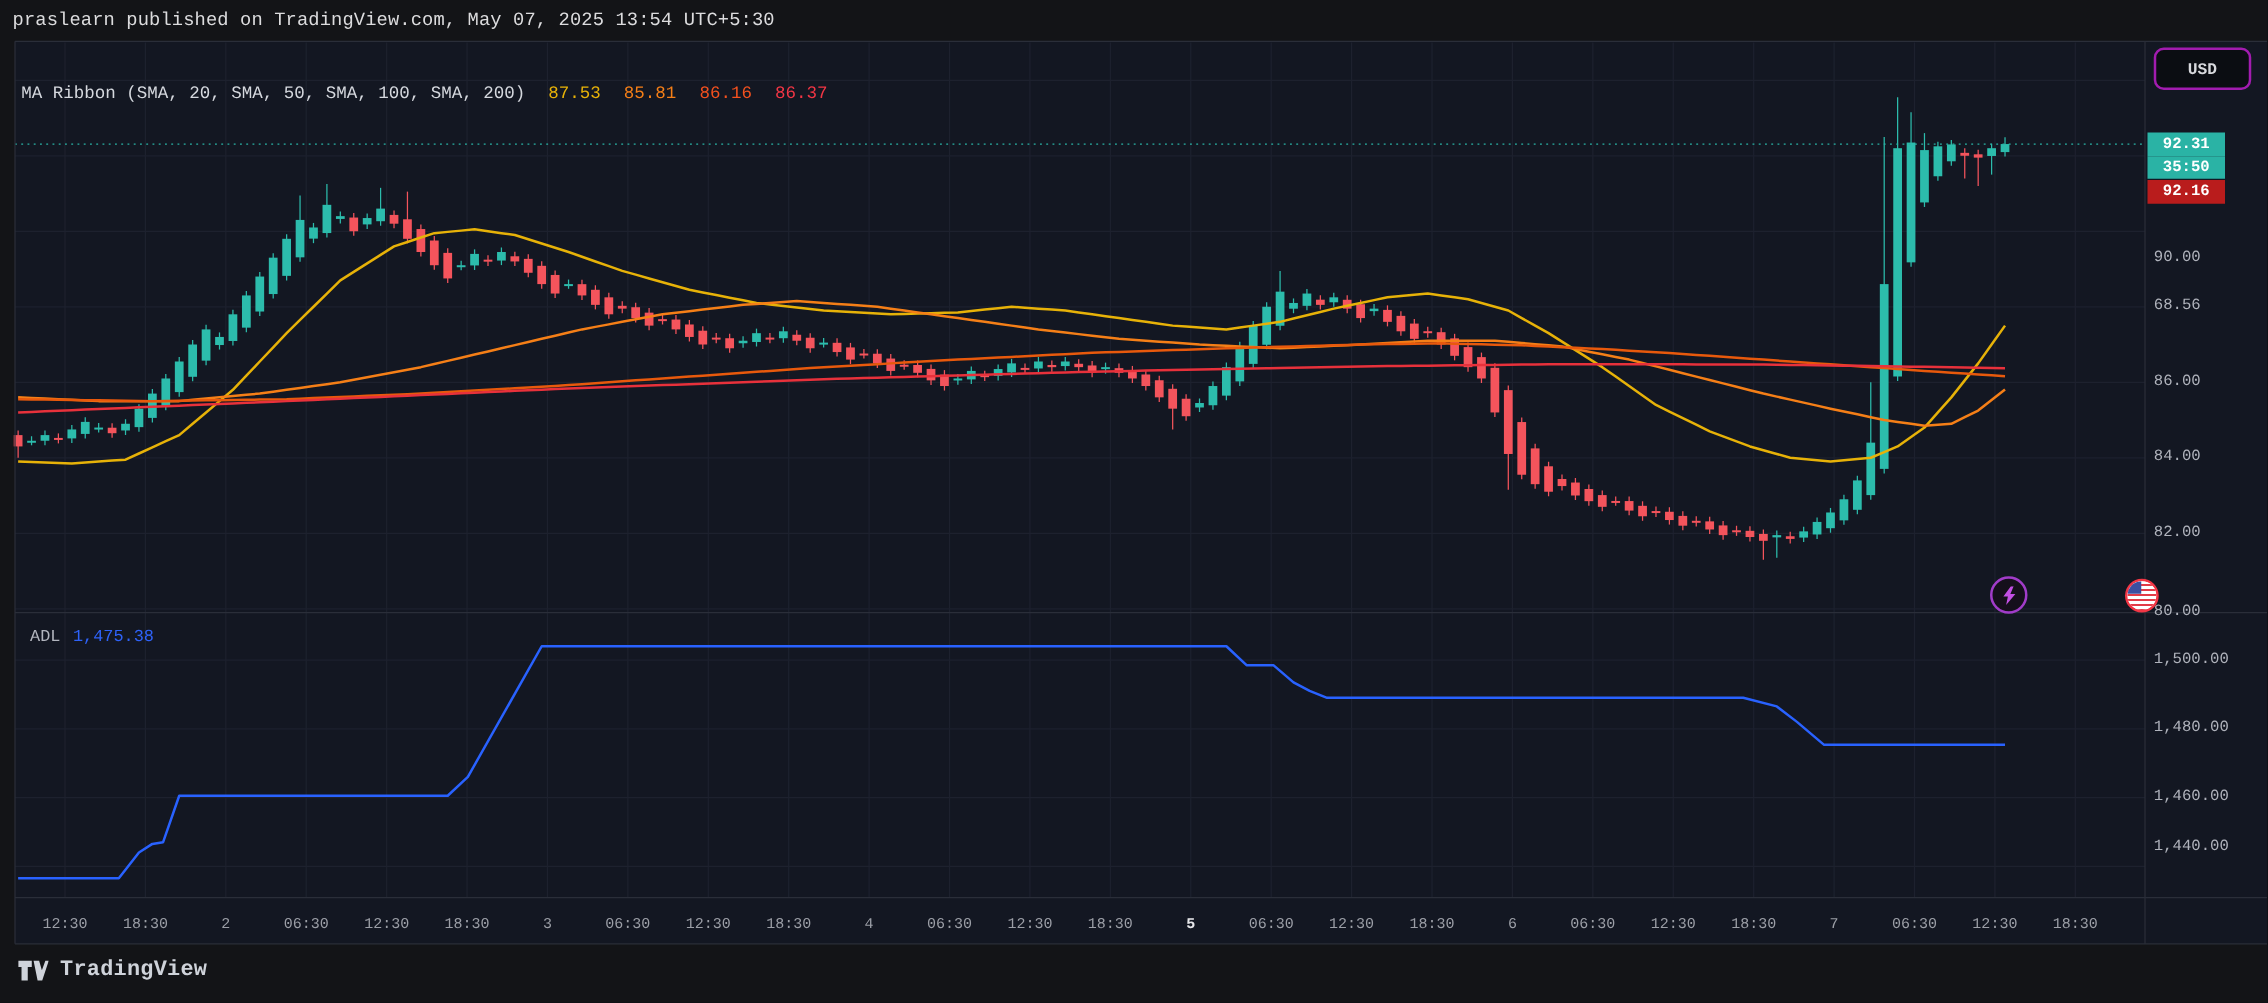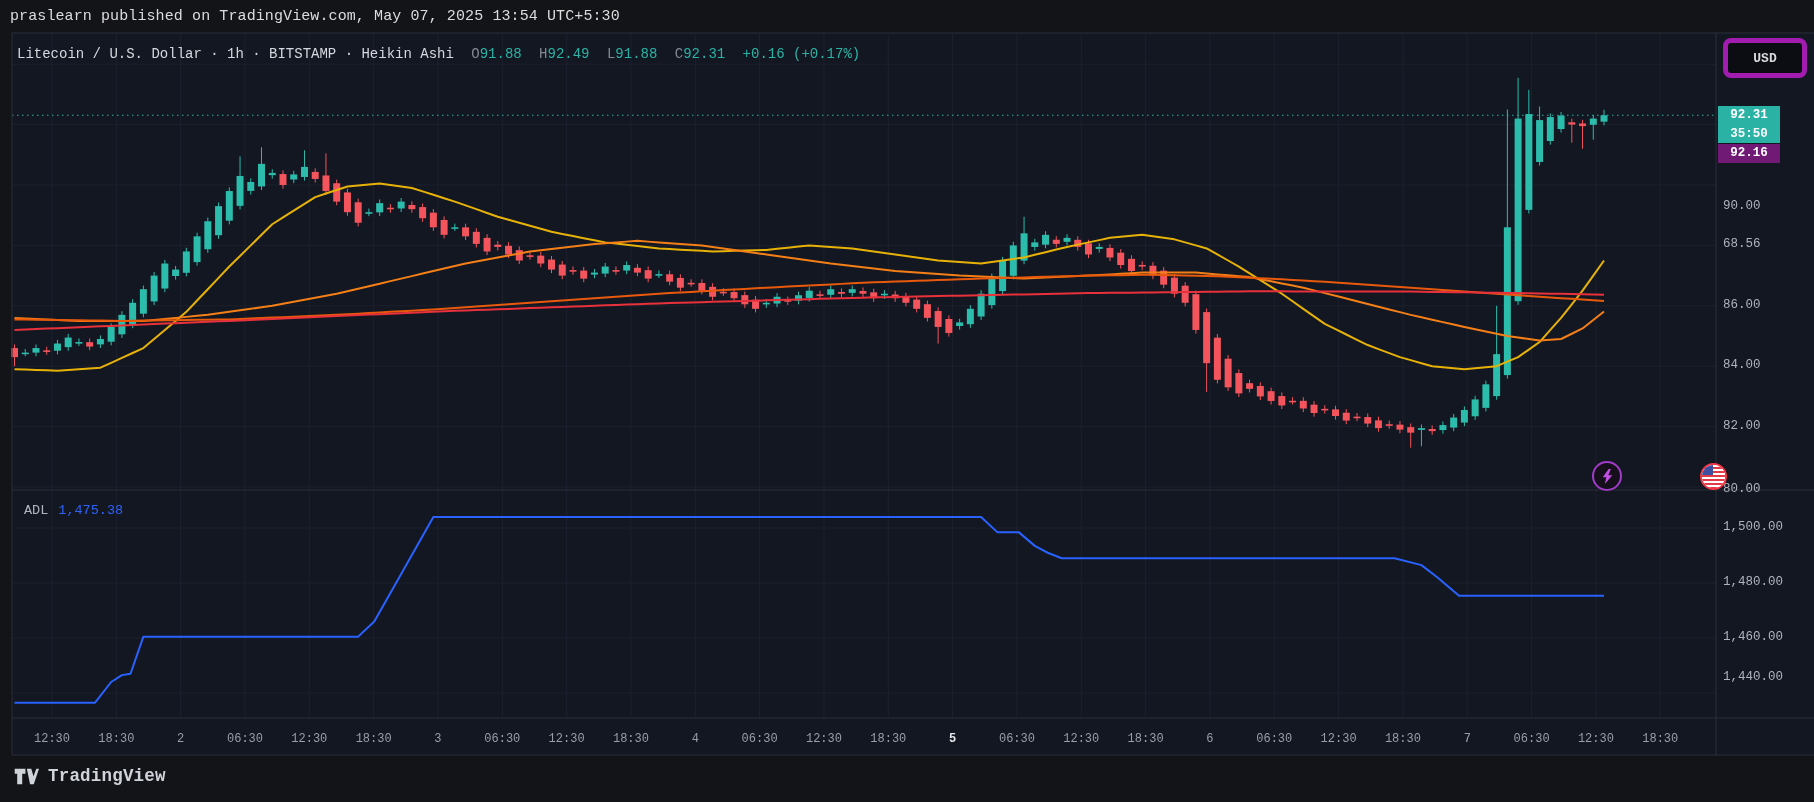--- a/index.html
+++ b/index.html
@@ -7,21 +7,21 @@
         font-family:Liberation Mono, monospace;text-align:center;-webkit-font-smoothing:antialiased;}
   #chart-bg{position:absolute;left:12px;top:33px;width:1802px;height:722px;background:#131722;}
   #chart-svg{position:absolute;left:0;top:0;}
   .hdr{position:absolute;left:10px;top:8px;font-size:15px;color:#dcdcde;letter-spacing:.1px;}
   .legend{position:absolute;left:17px;top:46px;font-size:14px;color:#d5d8de;white-space:nowrap;}
   .legend .dim{color:#868993;margin-left:9px;}
   .legend .tealv{color:#2ab3a5;}
   .legend2{position:absolute;left:17px;top:67px;font-size:14px;color:#d5d8de;white-space:nowrap;}
   .ma-val{margin-left:10px;font-weight:400;}
   .usd-btn{position:absolute;left:1723px;top:38px;width:74px;height:30px;background:#0b0d12;
-           border:5px solid #a21caf;border-radius:8px;color:#d8d9dd;font-size:13px;font-weight:600;
+           border:2px solid #a21caf;border-radius:8px;color:#d8d9dd;font-size:13px;font-weight:600;
            display:flex;align-items:center;justify-content:center;}
   .badge{position:absolute;left:1718px;width:62px;color:#fff;font-size:12.5px;font-weight:600;
          display:flex;align-items:center;justify-content:center;}
   .px-label{position:absolute;left:1723px;font-size:12.5px;color:#b0b3bc;}
   .time-label{position:absolute;font-size:12px;color:#9b9ea6;transform:translateX(-50%);top:732px;}
   .time-label.bold{font-weight:700;color:#e6e7ea;}
   .adl-legend{position:absolute;left:24px;top:503px;font-size:13.5px;color:#b2b5be;}
   .adl-legend b{color:#2e62f8;font-weight:400;margin-left:10px;}
   .icon-circle{position:absolute;border-radius:50%;display:flex;align-items:center;justify-content:center;}
   #lightning{left:1592px;top:461px;width:26px;height:26px;background:#150f1b;border:2px solid #a13cc9;}
@@ -394,39 +394,38 @@
       <g>
         <line x1="12" y1="33" x2="1814" y2="33" stroke="#2a2e39" stroke-width="1"></line>
         <line x1="12" y1="33" x2="12" y2="755" stroke="#2a2e39" stroke-width="1"></line>
         <line x1="12" y1="490" x2="1814" y2="490" stroke="#2a2e39" stroke-width="1"></line>
         <line x1="12" y1="718" x2="1814" y2="718" stroke="#2a2e39" stroke-width="1"></line>
         <line x1="1716" y1="33" x2="1716" y2="755" stroke="#2a2e39" stroke-width="1"></line>
         <line x1="12" y1="755" x2="1814" y2="755" stroke="#2a2e39" stroke-width="1"></line>
       </g>
     </svg>
 
-  <div class="legend">
-    <span>Litecoin / U.S. Dollar · 1h · BITSTAMP · Heikin Ashi</span>
-    <span class="dim">O</span><span class="tealv">91.88</span>
-    <span class="dim">H</span><span class="tealv">92.49</span>
-    <span class="dim">L</span><span class="tealv">91.88</span>
-    <span class="dim">C</span><span class="tealv">92.31</span>
-    <span class="tealv" style="margin-left:9px">+0.16 (+0.17%)</span>
+
+  <div class="legend2">
+    <span>MA Ribbon (SMA, 20, SMA, 50, SMA, 100, SMA, 200)</span>
+    <span class="ma-val" style="color: rgb(231, 178, 8);">87.53</span>
+    <span class="ma-val" style="color: rgb(245, 127, 23);">85.81</span>
+    <span class="ma-val" style="color: rgb(244, 81, 30);">86.16</span>
+    <span class="ma-val" style="color: rgb(242, 54, 69);">86.37</span>
   </div>
-
 
   <div class="adl-legend">
     <span>ADL</span><b>1,475.38</b>
   </div>
 
   <div class="usd-btn">USD</div>
 
   <div class="badge" id="badge-price" style="top: 105.738px; height: 19px; background: rgb(42, 179, 165);">92.31</div>
   <div class="badge" id="badge-countdown" style="top: 124.738px; height: 18px; background: rgb(42, 179, 165);">35:50</div>
-  <div class="badge" id="badge-secondary" style="top: 143.738px; height: 19px; background: #701a75;">92.16</div>
+  <div class="badge" id="badge-secondary" style="top: 143.738px; height: 19px; background: #b91c1c;">92.16</div>
 
   <div id="price-axis">
       <div class="px-label" style="top: 177px; margin-top: 22px;">90.00</div>
       <div class="px-label" style="top: 237.4px;">68.56</div>
       <div class="px-label" style="top: 297.8px;">86.00</div>
       <div class="px-label" style="top: 358.2px;">84.00</div>
       <div class="px-label" style="top: 418.6px;">82.00</div>
       <div class="px-label" style="top: 482px;">80.00</div>
       <div class="px-label" style="top: 520px;">1,500.00</div>
       <div class="px-label" style="top: 575px;">1,480.00</div>

